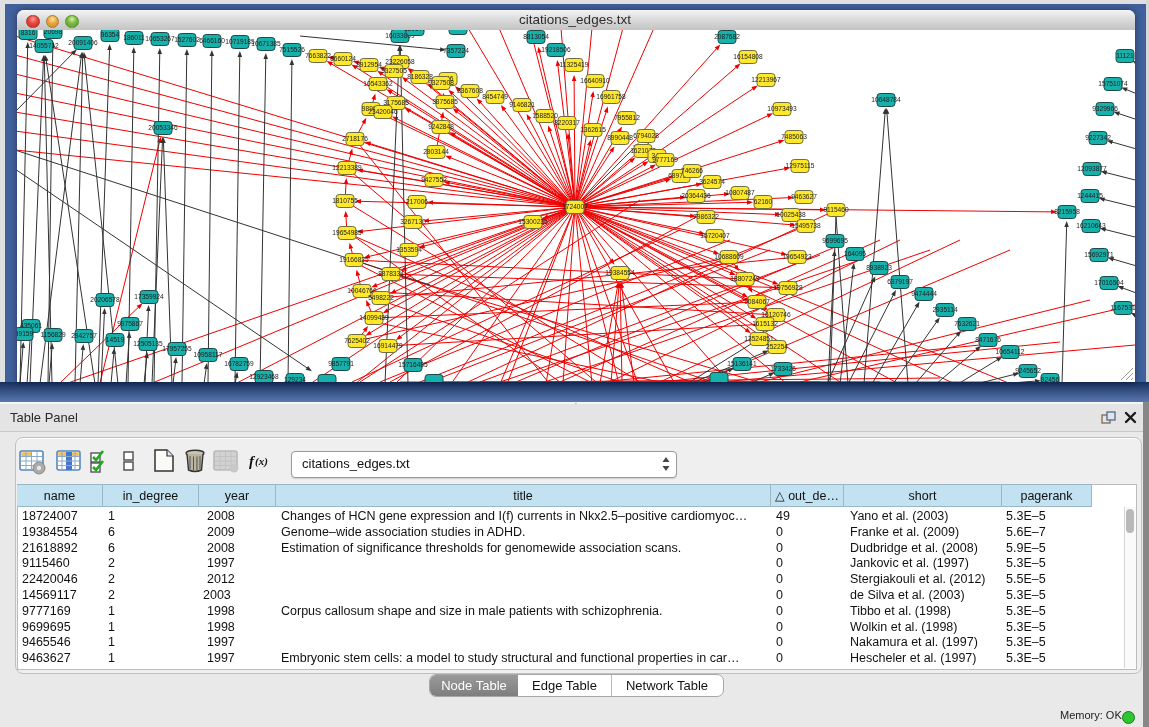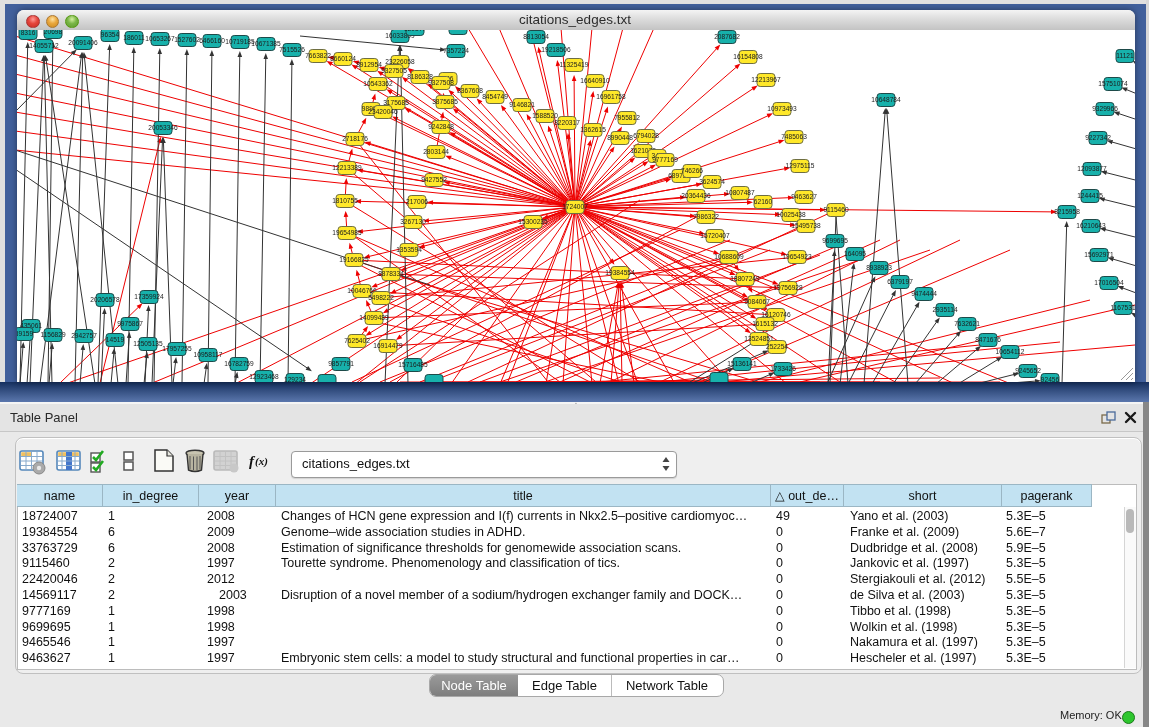--- a/index.html
+++ b/index.html
@@ -841,58 +841,57 @@
 <div class="trow" style="top:523.8px">
     <span style="left:5px">19384554</span>
     <span style="left:91px">6</span>
     <span style="left:190px">2009</span>
     <span style="left:264px">Genome–wide association studies in ADHD.</span>
     <span style="left:759px">0</span>
     <span style="left:833px">Franke et al. (2009)</span>
     <span style="left:989px">5.6E–7</span>
   </div>
 <div class="trow" style="top:539.5999999999999px">
-    <span style="left:5px">33763729</span>
+    <span style="left:5px">21618892</span>
     <span style="left:91px">6</span>
     <span style="left:190px">2008</span>
     <span style="left:264px">Estimation of significance thresholds for genomewide association scans.</span>
     <span style="left:759px">0</span>
     <span style="left:833px">Dudbridge et al. (2008)</span>
     <span style="left:989px">5.9E–5</span>
   </div>
 <div class="trow" style="top:555.3999999999999px">
     <span style="left:5px">9115460</span>
     <span style="left:91px">2</span>
     <span style="left:190px">1997</span>
-    <span style="left:264px">Tourette syndrome. Phenomenology and classification of tics.</span>
     <span style="left:759px">0</span>
     <span style="left:833px">Jankovic et al. (1997)</span>
     <span style="left:989px">5.3E–5</span>
   </div>
 <div class="trow" style="top:571.1999999999998px">
     <span style="left:5px">22420046</span>
     <span style="left:91px">2</span>
     <span style="left:190px">2012</span>
     <span style="left:759px">0</span>
     <span style="left:833px">Stergiakouli et al. (2012)</span>
     <span style="left:989px">5.5E–5</span>
   </div>
 <div class="trow" style="top:586.9999999999998px">
     <span style="left:5px">14569117</span>
     <span style="left:91px">2</span>
-    <span style="left:202px">2003</span>
-    <span style="left:264px">Disruption of a novel member of a sodium/hydrogen exchanger family and DOCK…</span>
+    <span style="left:186px">2003</span>
     <span style="left:759px">0</span>
     <span style="left:833px">de Silva et al. (2003)</span>
     <span style="left:989px">5.3E–5</span>
   </div>
 <div class="trow" style="top:602.7999999999997px">
     <span style="left:5px">9777169</span>
     <span style="left:91px">1</span>
     <span style="left:190px">1998</span>
+    <span style="left:264px">Corpus callosum shape and size in male patients with schizophrenia.</span>
     <span style="left:759px">0</span>
     <span style="left:833px">Tibbo et al. (1998)</span>
     <span style="left:989px">5.3E–5</span>
   </div>
 <div class="trow" style="top:618.5999999999997px">
     <span style="left:5px">9699695</span>
     <span style="left:91px">1</span>
     <span style="left:190px">1998</span>
     <span style="left:759px">0</span>
     <span style="left:833px">Wolkin et al. (1998)</span>

